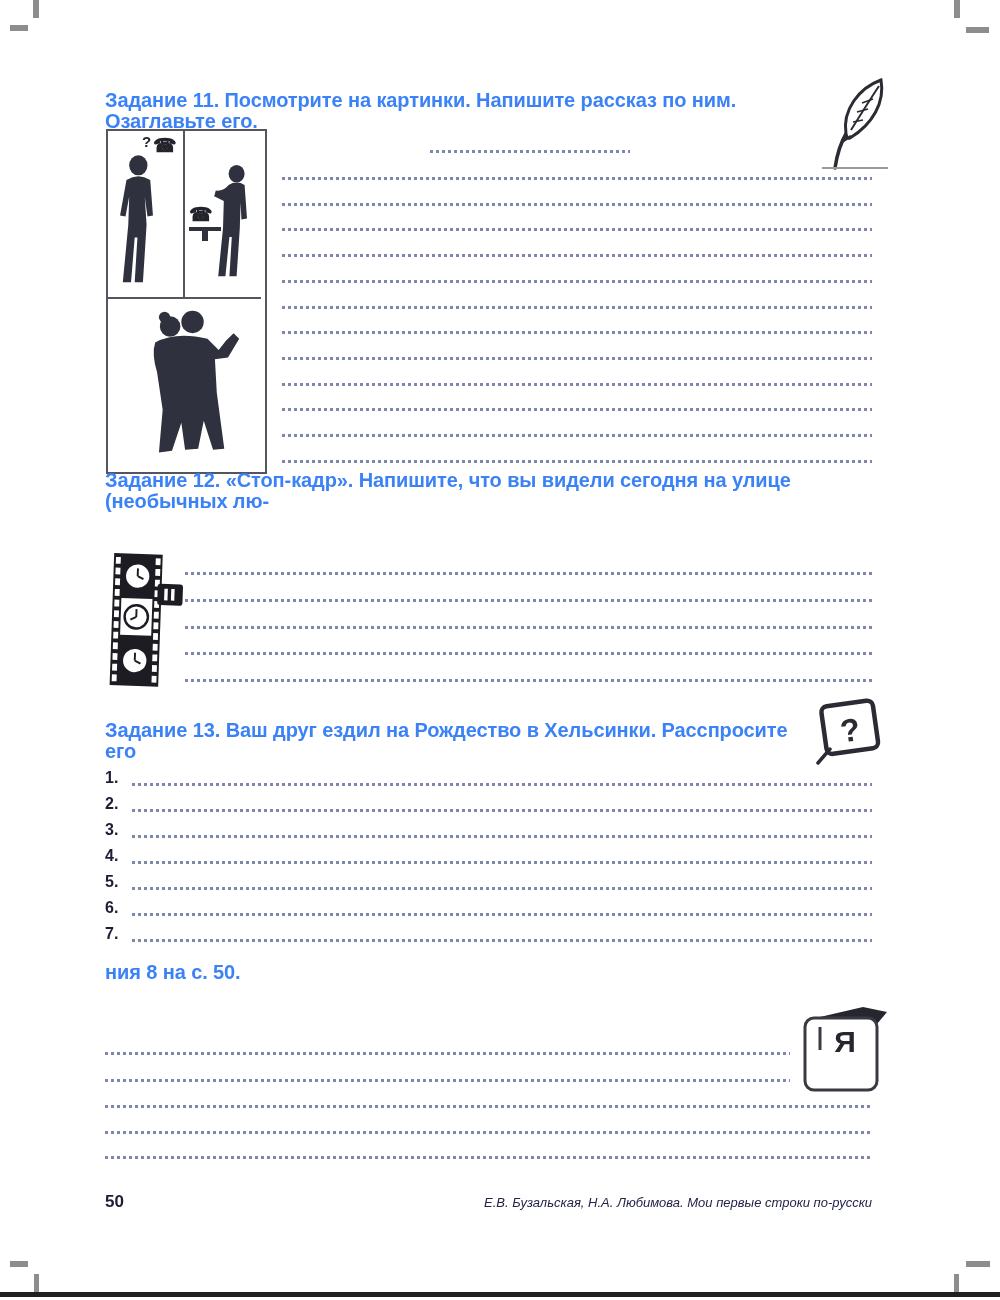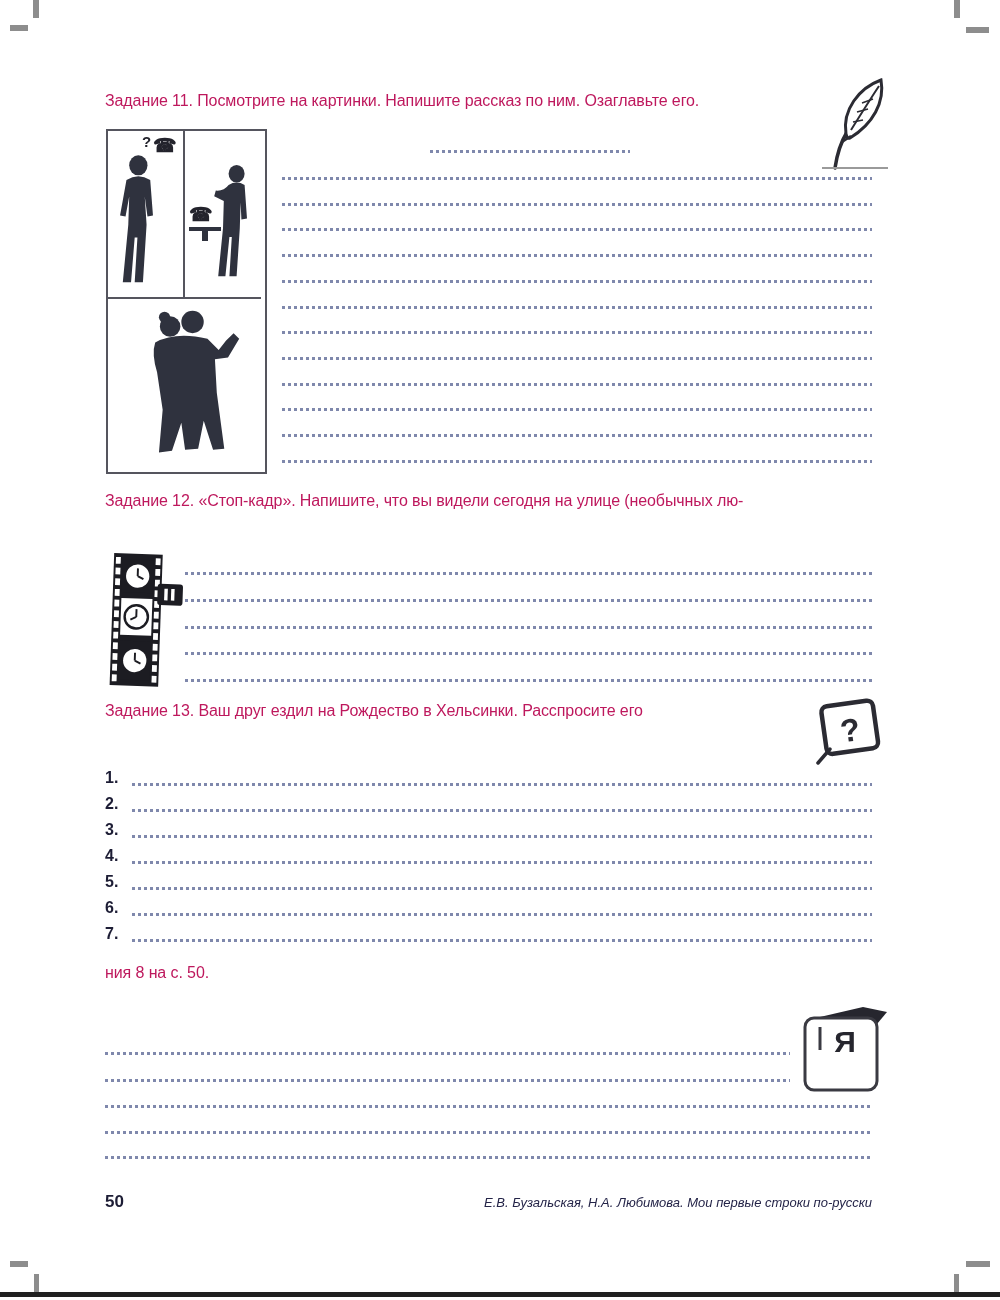--- a/index.html
+++ b/index.html
@@ -10,24 +10,24 @@
     font-family:"Liberation Sans", sans-serif;
     overflow:hidden;
   }
   
   .crop{position:absolute;background:#8d8d8d;}
   .bottom-rule{position:absolute;left:0;top:1292px;width:1000px;height:5px;background:#202020;}
 
   
   .task-heading{
     position:absolute;
-    font-weight:normal;
-    font-size:16px;
+    font-weight:bold;
+    font-size:20px;
     line-height:21px;
-    color:#be185d;
+    color:#3b82f6;
     letter-spacing:-0.1px;
   }
   .task-heading span{display:block;}
 
   
   .dline{
     position:absolute;height:3px;
     background:repeating-linear-gradient(90deg,#7f88ac 0 3px,transparent 3px 6px);
   }
 
@@ -122,21 +122,21 @@
   <div class="dline" style="left:282px;top:254px;width:590px;"></div>
   <div class="dline" style="left:282px;top:280px;width:590px;"></div>
   <div class="dline" style="left:282px;top:306px;width:590px;"></div>
   <div class="dline" style="left:282px;top:331px;width:590px;"></div>
   <div class="dline" style="left:282px;top:357px;width:590px;"></div>
   <div class="dline" style="left:282px;top:383px;width:590px;"></div>
   <div class="dline" style="left:282px;top:408px;width:590px;"></div>
   <div class="dline" style="left:282px;top:434px;width:590px;"></div>
   <div class="dline" style="left:282px;top:460px;width:590px;"></div>
 
-  <div class="task-heading" style="left:105px;top:490px;width:790px;">
+  <div class="task-heading" style="left:105px;top:470px;width:790px;">
     <span>Задание 12. «Стоп-кадр». Напишите, что вы видели сегодня на улице (необычных лю-</span>
   </div>
 
   <svg class="icon-abs" style="left:98px;top:552px;" width="88" height="136" viewBox="0 0 90 140">
     <g transform="rotate(2 45 70)">
       <rect x="14" y="2" width="50" height="136" fill="#1c1c22"></rect>
       <g fill="#ffffff">
         <rect x="16" y="6" width="5" height="7"></rect>
           <rect x="16" y="17" width="5" height="7"></rect>
           <rect x="16" y="28" width="5" height="7"></rect>
@@ -176,21 +176,21 @@
       <rect x="74" y="37" width="3.5" height="12" fill="#ffffff"></rect>
     </g>
   </svg>
 
   <div class="dline" style="left:185px;top:572px;width:687px;"></div>
   <div class="dline" style="left:185px;top:599px;width:687px;"></div>
   <div class="dline" style="left:185px;top:626px;width:687px;"></div>
   <div class="dline" style="left:185px;top:652px;width:687px;"></div>
   <div class="dline" style="left:185px;top:679px;width:687px;"></div>
 
-  <div class="task-heading" style="left:105px;top:700px;width:700px;">
+  <div class="task-heading" style="left:105px;top:720px;width:700px;">
     <span>Задание 13. Ваш друг ездил на Рождество в Хельсинки. Расспросите его</span>
   </div>
 
   <svg class="icon-abs" style="left:810px;top:697px;" width="84" height="72" viewBox="0 0 84 72">
     <g transform="rotate(-8 42 32)">
       <rect x="14" y="6" width="52" height="48" rx="6" fill="#ffffff" stroke="#2b2b33" stroke-width="4.5"></rect>
       <text x="40" y="44" text-anchor="middle" font-family="Liberation Sans, sans-serif" font-size="32" font-weight="bold" fill="#2b2b33">?</text>
     </g>
     <path d="M8 66 L20 52" stroke="#2b2b33" stroke-width="3.5" stroke-linecap="round"></path>
   </svg>

